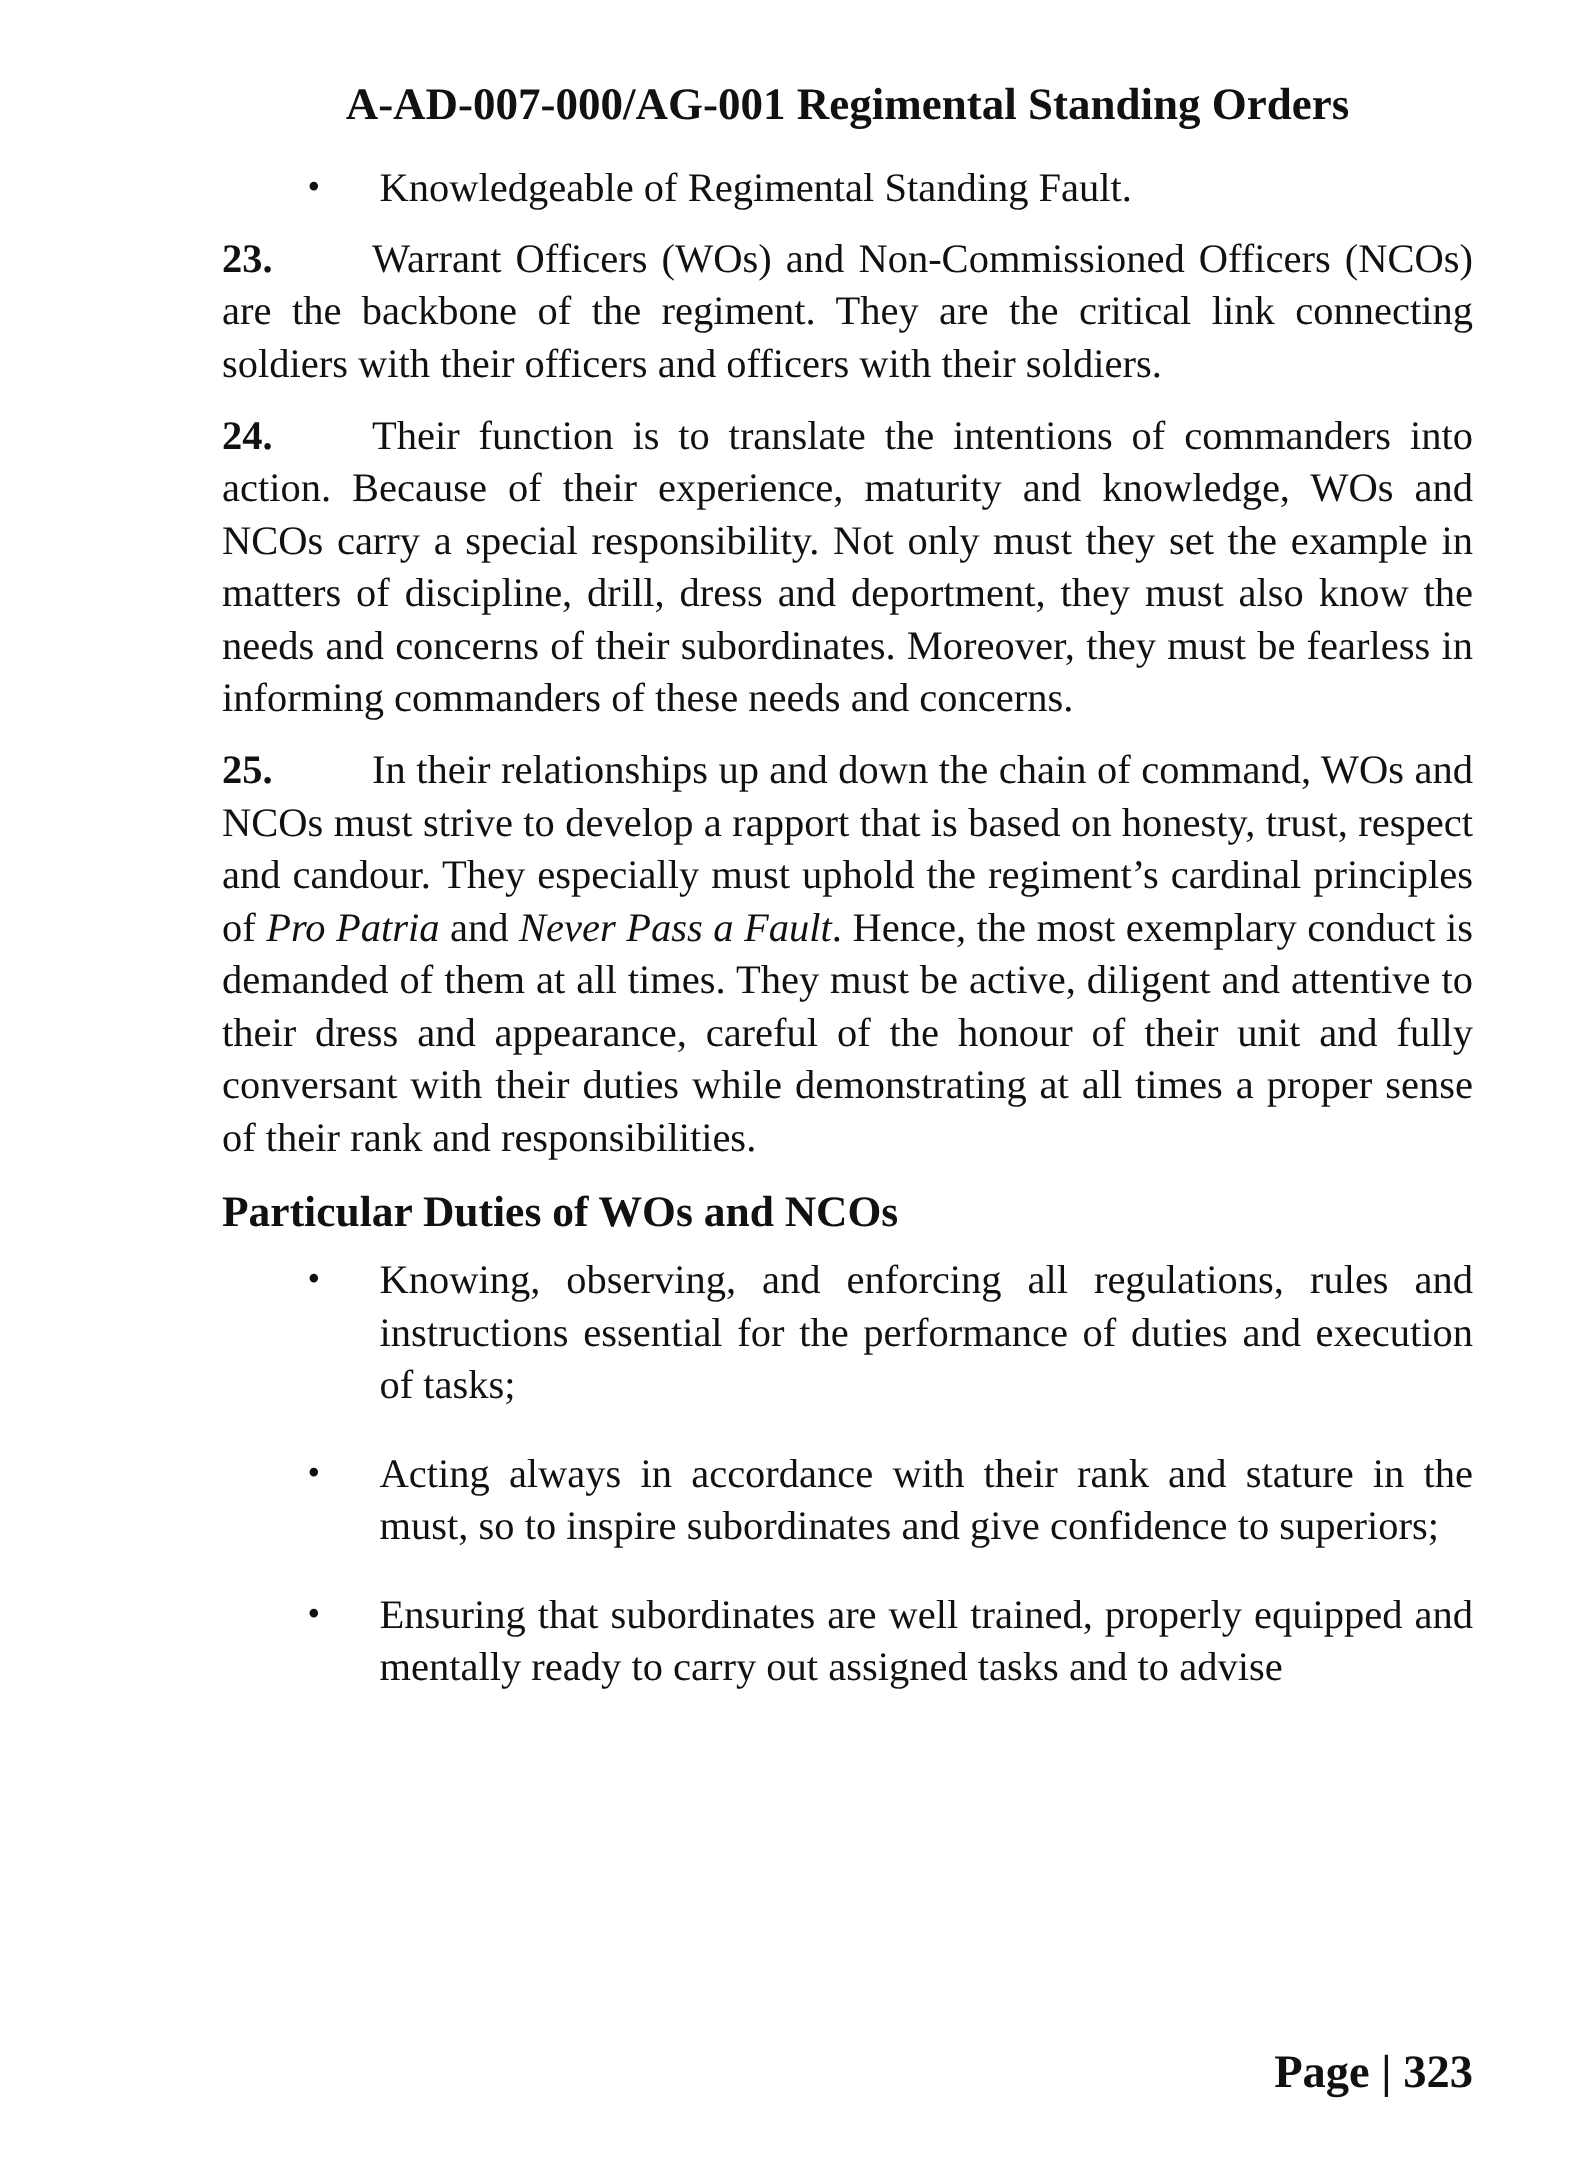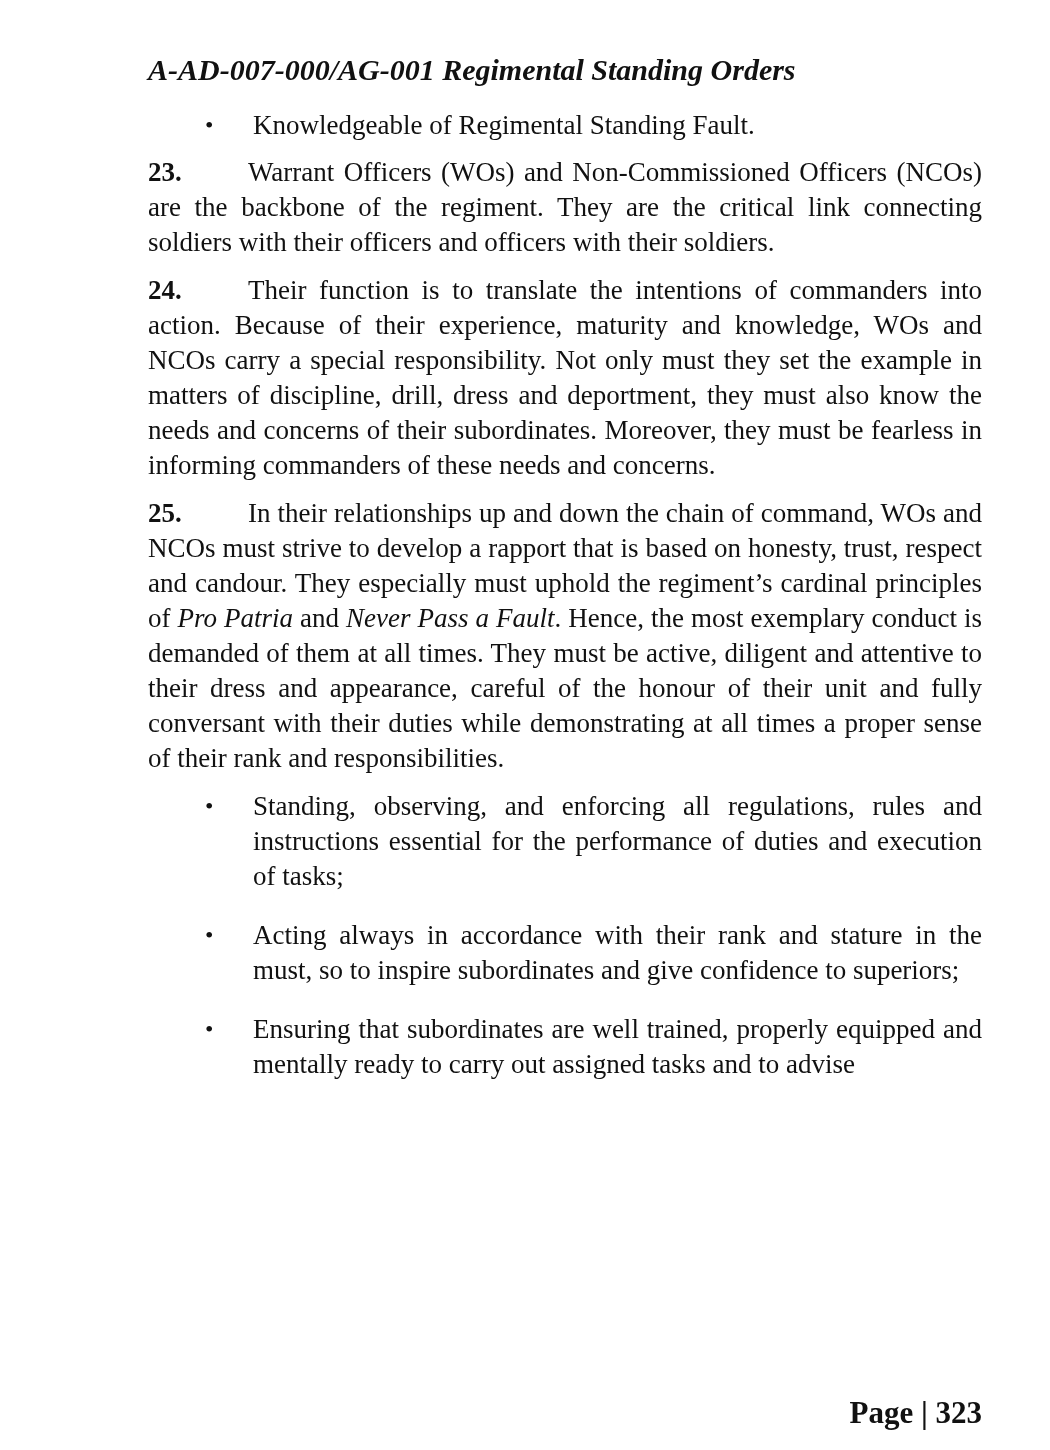--- a/index.html
+++ b/index.html
@@ -14,27 +14,26 @@
     background: #ffffff;
     color: #111111;
     font-family: "Liberation Serif", "DejaVu Serif", serif;
     font-size: 27px;
     line-height: 35px;
     box-sizing: border-box;
     padding: 52px 68px 0 148px;
     overflow: hidden;
   }
   .doc-header {
-    text-align: left;
+    text-align: center;
     font-weight: bold;
     font-size: 30px;
     line-height: 36px;
     margin-bottom: 20px;
     white-space: nowrap;
-    font-style: italic;
   }
   ul.bullet-list {
     list-style: none;
     margin: 0;
     padding: 0 0 0 57px;
   }
   ul.bullet-list li {
     display: flex;
     align-items: flex-start;
     margin: 0 0 12px 0;
@@ -68,21 +67,21 @@
     text-align: justify;
   }
   p.npara .pnum {
     display: inline-block;
     width: 100px;
     font-weight: bold;
   }
   .doc-footer {
     position: absolute;
     right: 68px;
-    bottom: 20px;
+    bottom: 52px;
     font-weight: bold;
     font-size: 31px;
     white-space: nowrap;
   }
 </style>
 </head>
 <body>
 
 <div class="page">
 
@@ -101,26 +100,27 @@
   </p>
 
   <p class="npara">
     <span class="pnum">24.</span><span class="ptext"><span>Their function is to translate the intentions of commanders into action. Because of their experience, maturity and knowledge, WOs and NCOs carry a special responsibility. Not only must they set the example in matters of discipline, drill, dress and deportment, they must also know the needs and concerns of their subordinates. Moreover, they must be fearless in informing commanders of these needs and concerns.</span></span>
   </p>
 
   <p class="npara">
     <span class="pnum">25.</span><span class="ptext"><span>In their relationships up and down the chain of command, WOs and NCOs must strive to develop a rapport that is based on honesty, trust, respect and candour. They especially must uphold the regiment’s cardinal principles of </span><i>Pro Patria</i><span> and </span><i>Never Pass a Fault</i><span>. Hence, the most exemplary conduct is demanded of them at all times. They must be active, diligent and attentive to their dress and appearance, careful of the honour of their unit and fully conversant with their duties while demonstrating at all times a proper sense of their rank and responsibilities.</span></span>
   </p>
 
+  <h2 class="subsection-heading">Particular Duties of WOs and NCOs</h2>
 
 
   <ul class="bullet-list duties">
     <li>
       <span class="bullet">•</span>
-      <div class="li-text">Standing, observing, and enforcing all regulations, rules and instructions essential for the performance of duties and execution of tasks;</div>
+      <div class="li-text">Knowing, observing, and enforcing all regulations, rules and instructions essential for the performance of duties and execution of tasks;</div>
     </li>
     <li>
       <span class="bullet">•</span>
       <div class="li-text">Acting always in accordance with their rank and stature in the must, so to inspire subordinates and give confidence to superiors;</div>
     </li>
     <li>
       <span class="bullet">•</span>
       <div class="li-text">Ensuring that subordinates are well trained, properly equipped and mentally ready to carry out assigned tasks and to advise</div>
     </li>
   </ul>

